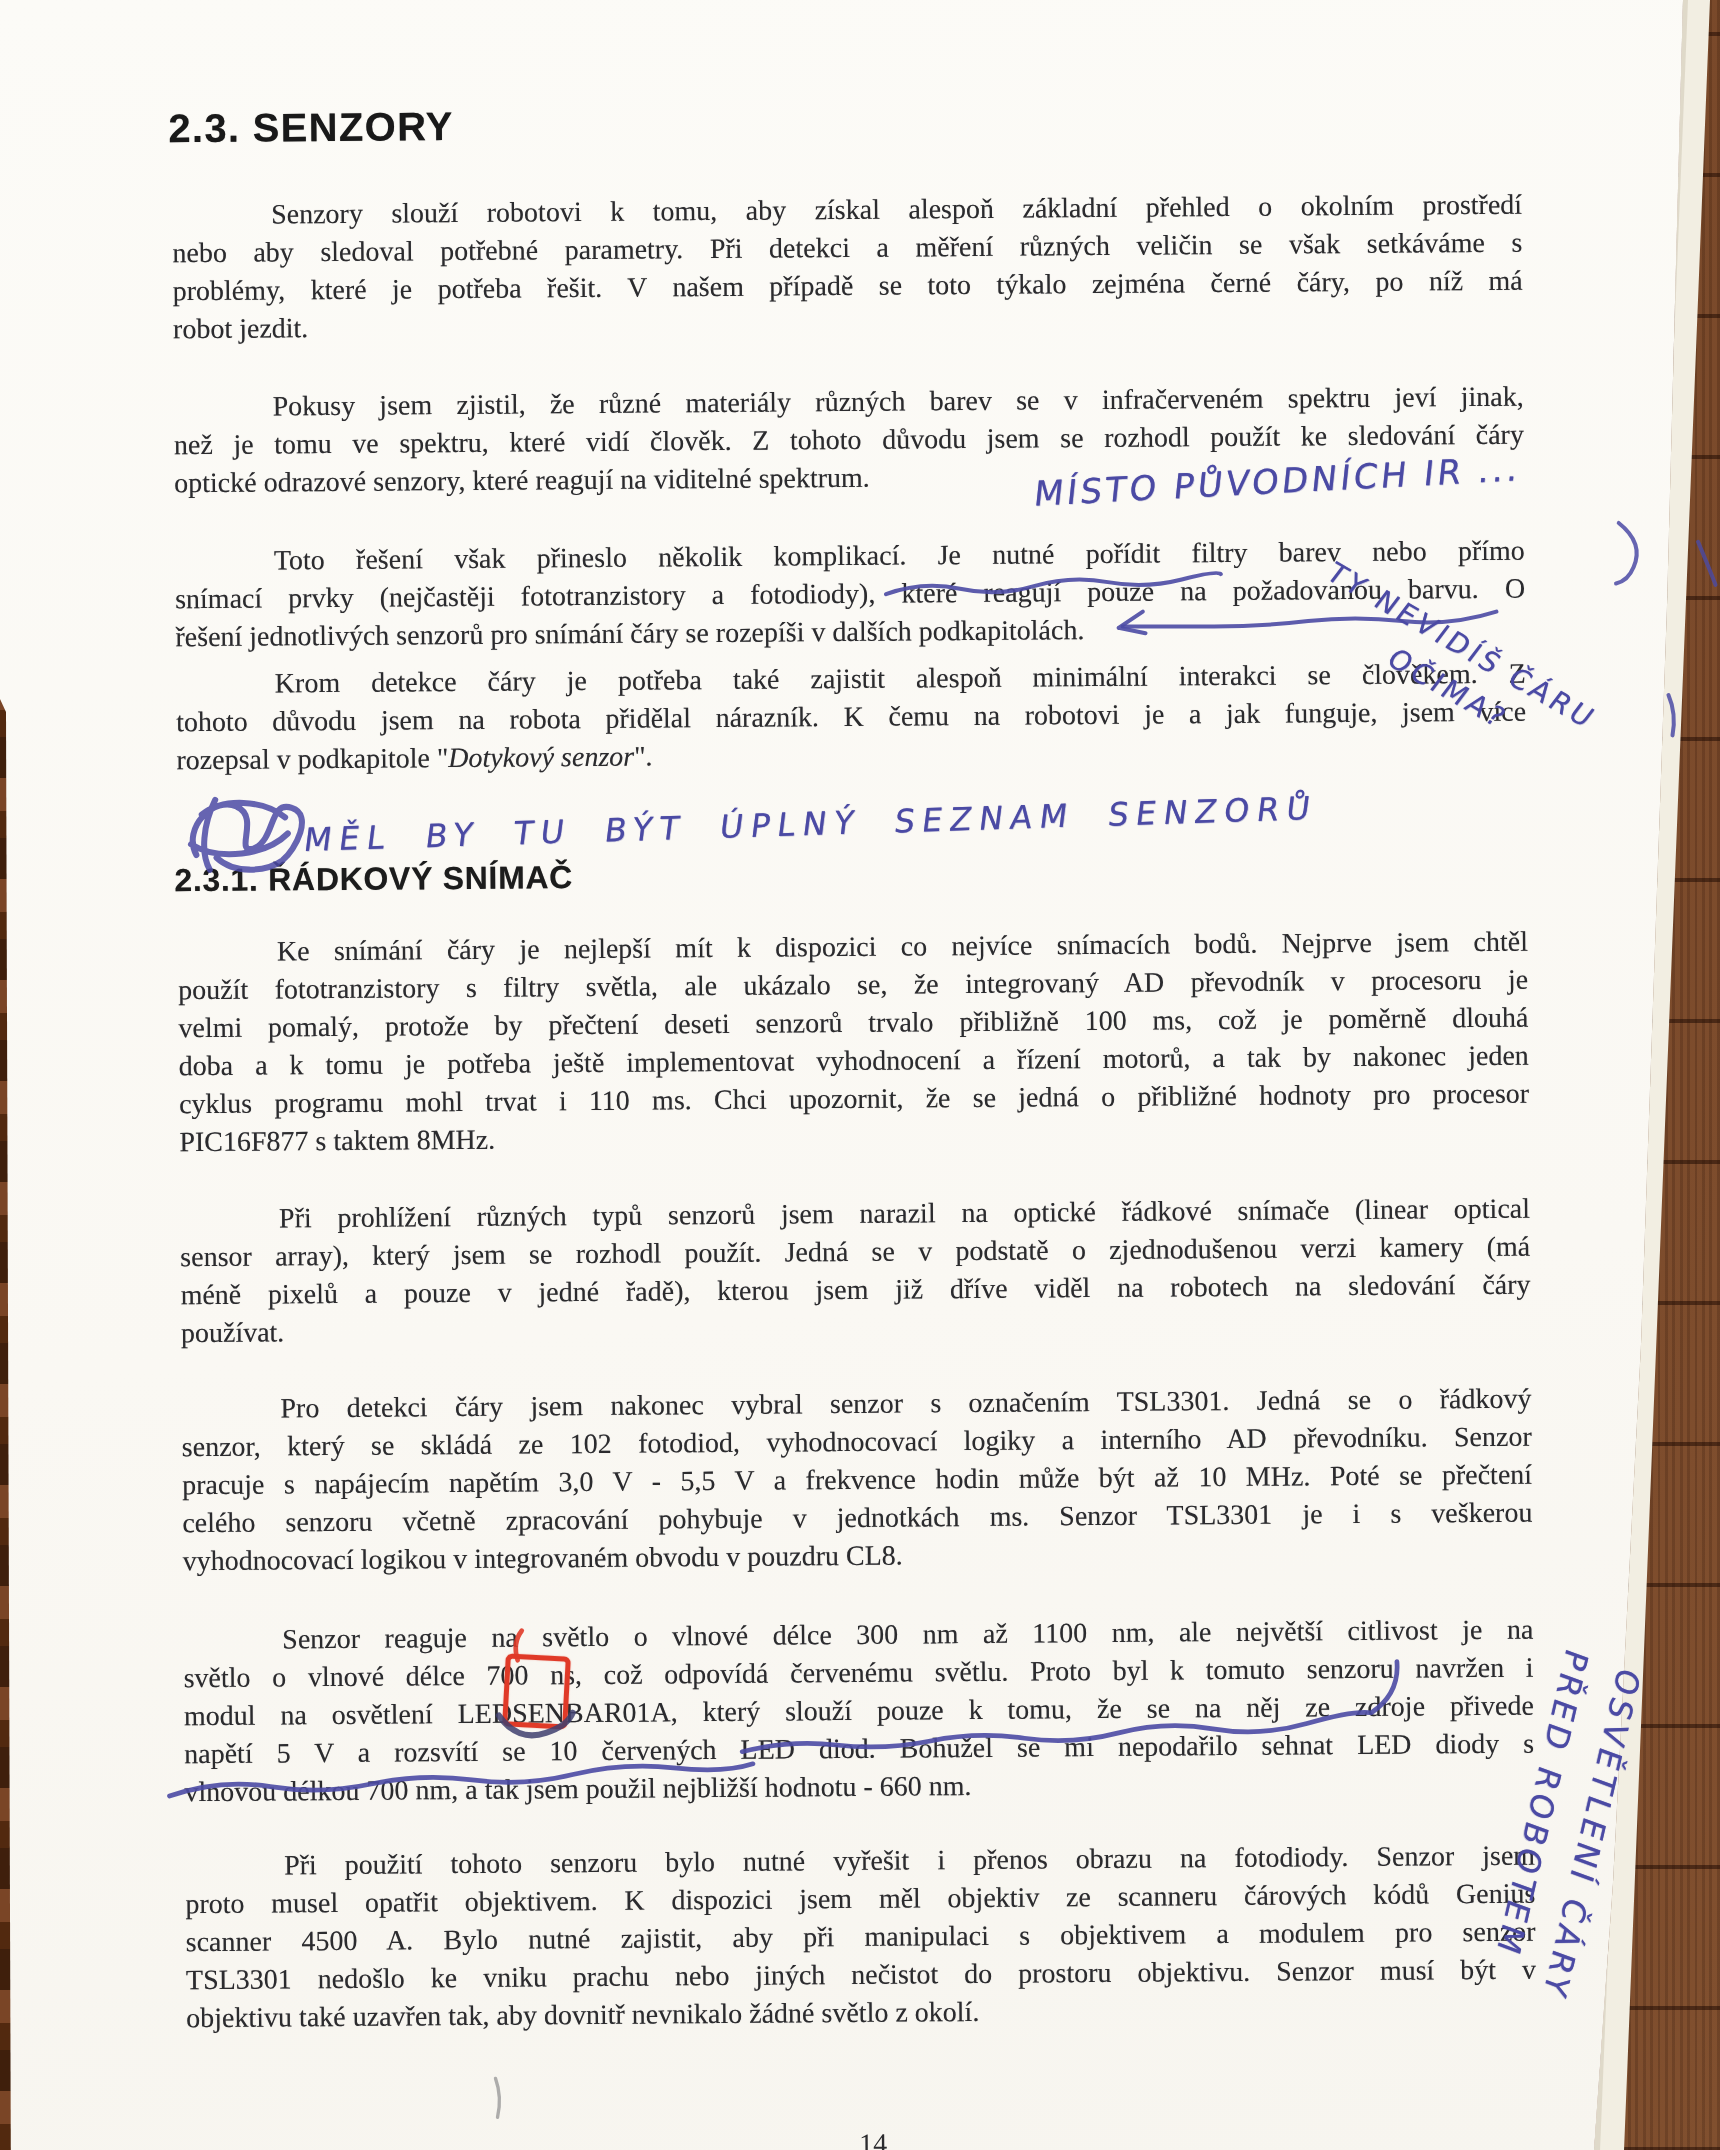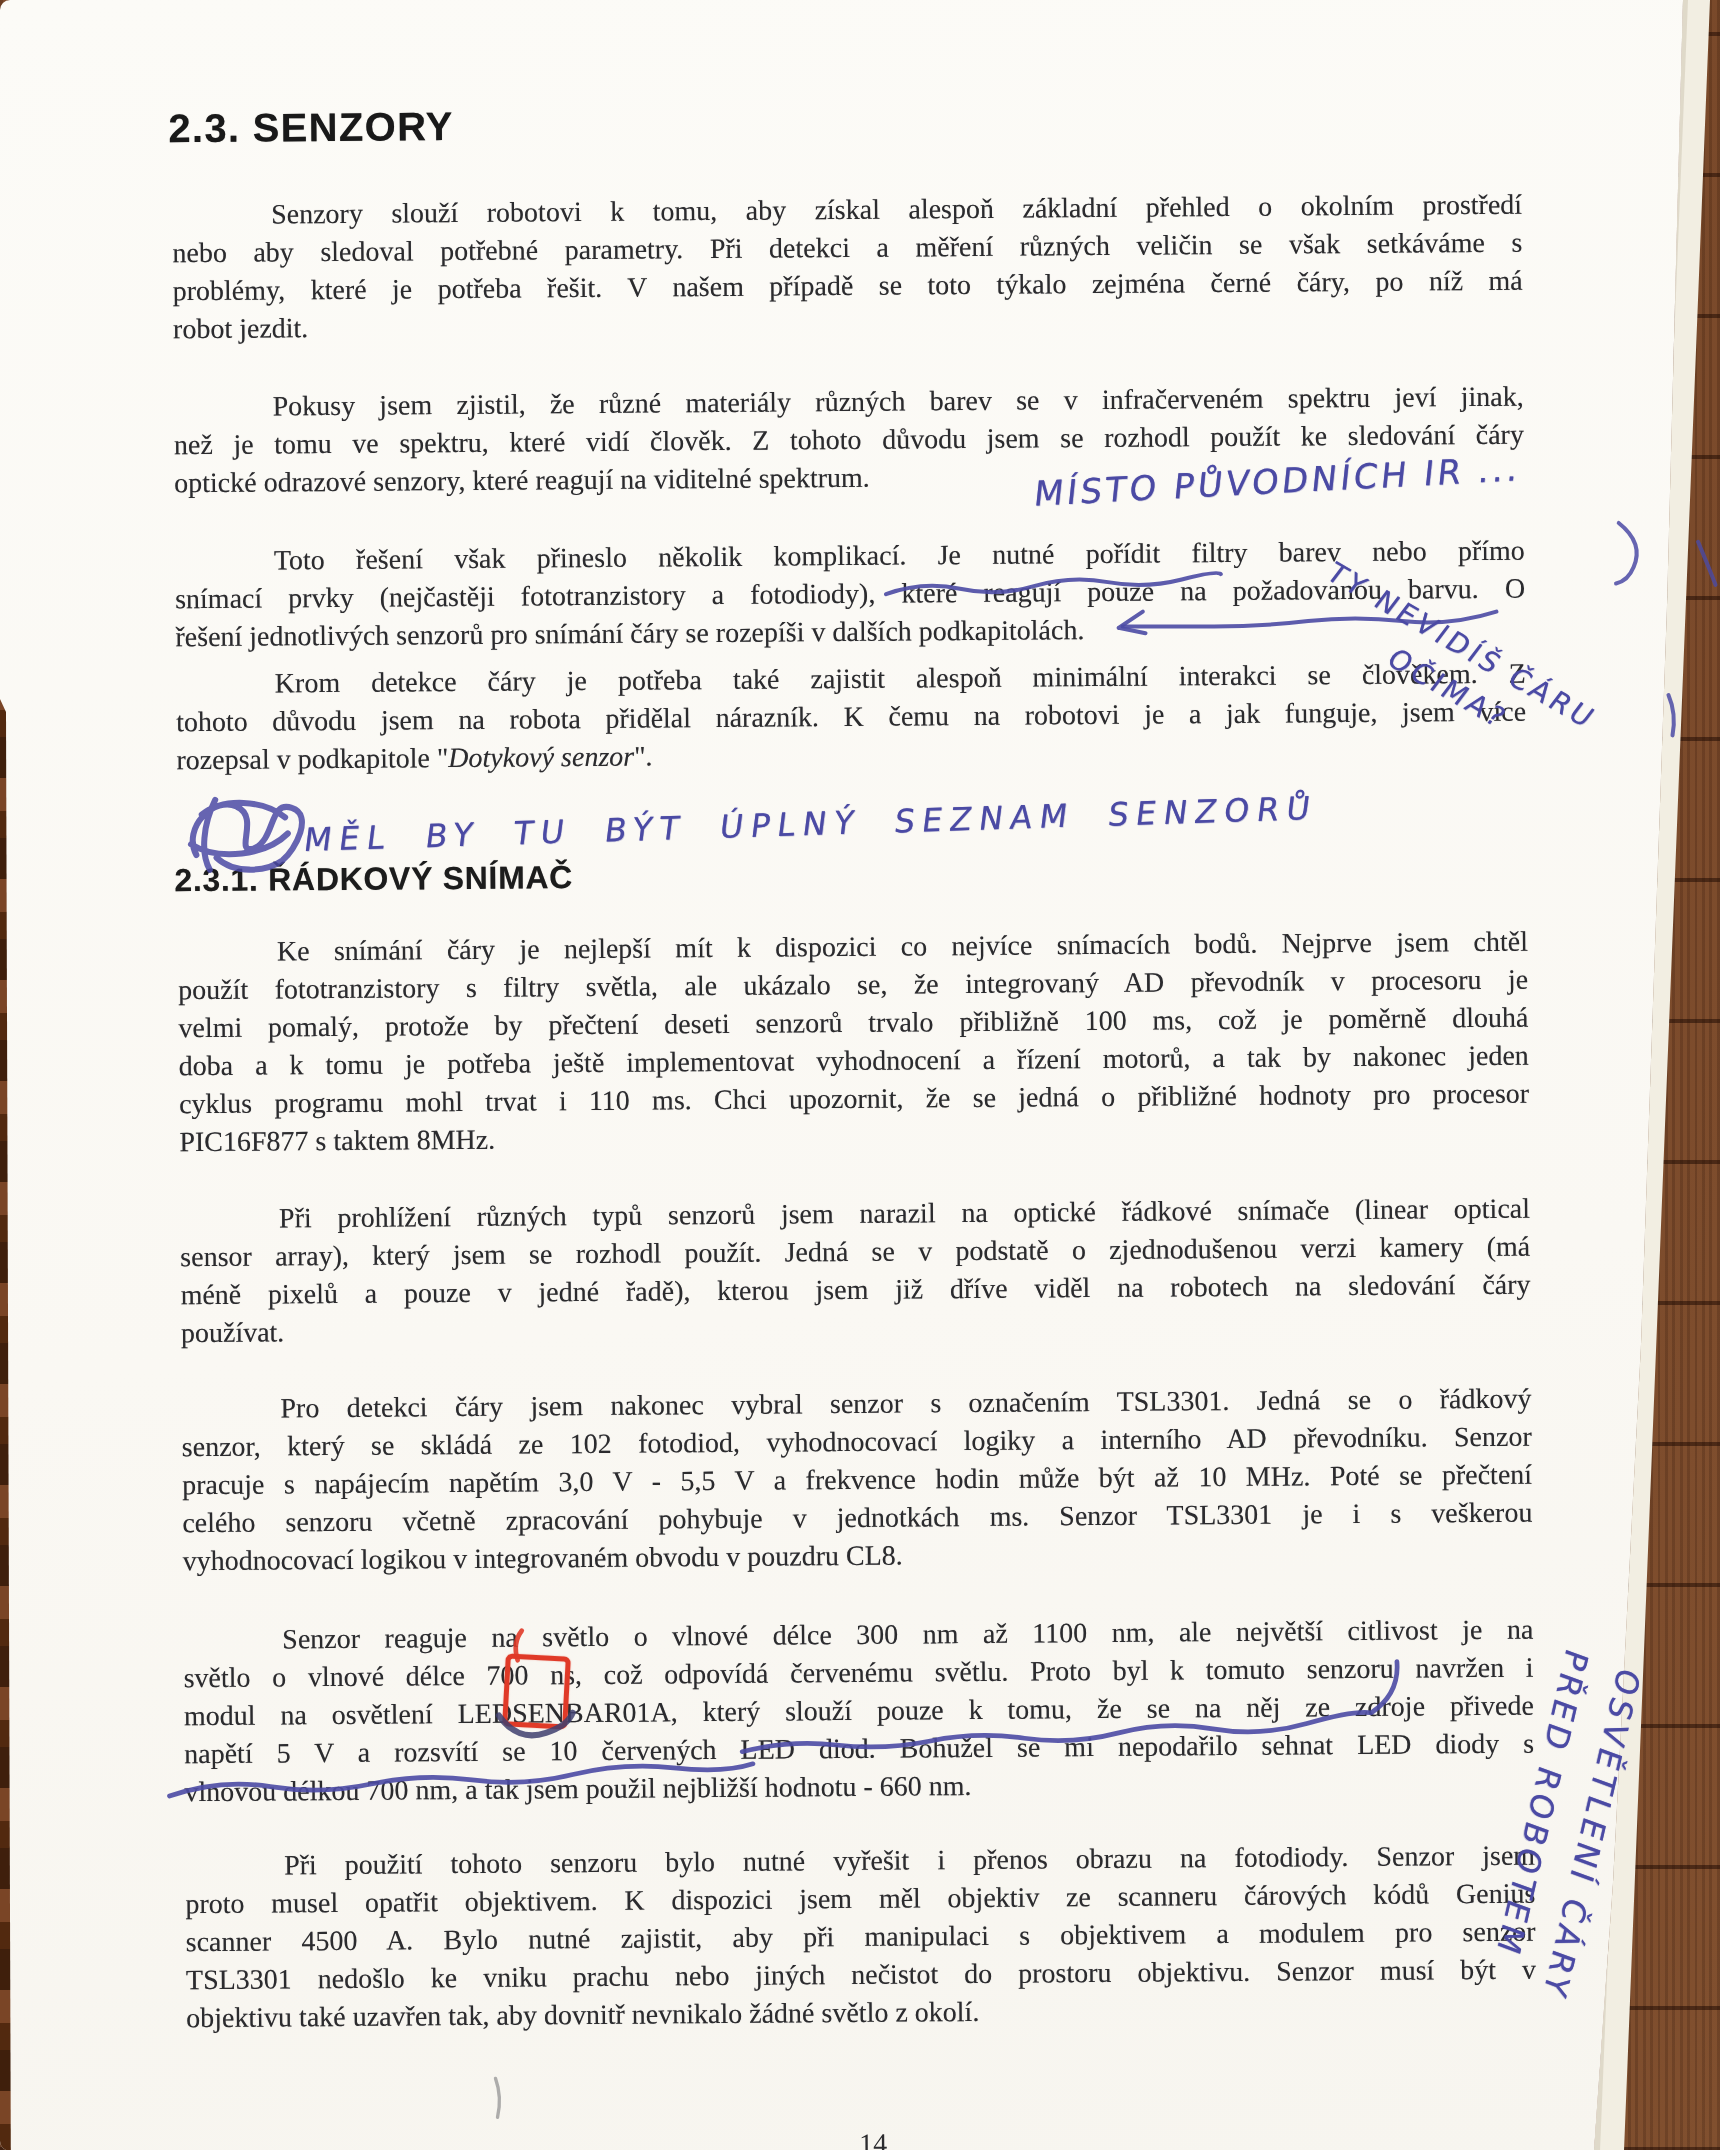--- a/index.html
+++ b/index.html
@@ -4,21 +4,21 @@
 <style>
   html,body{margin:0;padding:0;}
   body{
     width:1721px;height:2151px;overflow:hidden;
     font-family:"Liberation Serif", serif;
     background:
       repeating-linear-gradient(90deg, rgba(30,8,0,.18) 0 2.7px, rgba(0,0,0,0) 2.7px 7.4px),
       repeating-linear-gradient(0deg, rgba(25,6,0,.5) 0 4px, rgba(0,0,0,0) 4px 141px),
       linear-gradient(100deg,#7d4a2b 0%,#6f3f23 55%,#81502f 100%);
   }
-  #stage{position:relative;width:1721px;height:2151px;overflow:hidden;border-radius:10px;}
+  #stage{position:relative;width:1721px;height:2151px;overflow:hidden;}
 
   
   .paper{
     position:absolute;inset:0;
     background:linear-gradient(175deg,#fcfbf7 0%,#faf8f3 60%,#f7f5ef 100%);
     clip-path:polygon(0px 0px,1683px 0px,1667px 605px,1641px 1344px,1613px 1882px,1594px 2151px,0px 2151px);
   }
   .paper-stack-edge{
     position:absolute;inset:0;background:#f2eee2;
     clip-path:polygon(1683px 0px,1710px 0px,1624px 2151px,1594px 2151px,1613px 1882px,1641px 1344px,1667px 605px);

